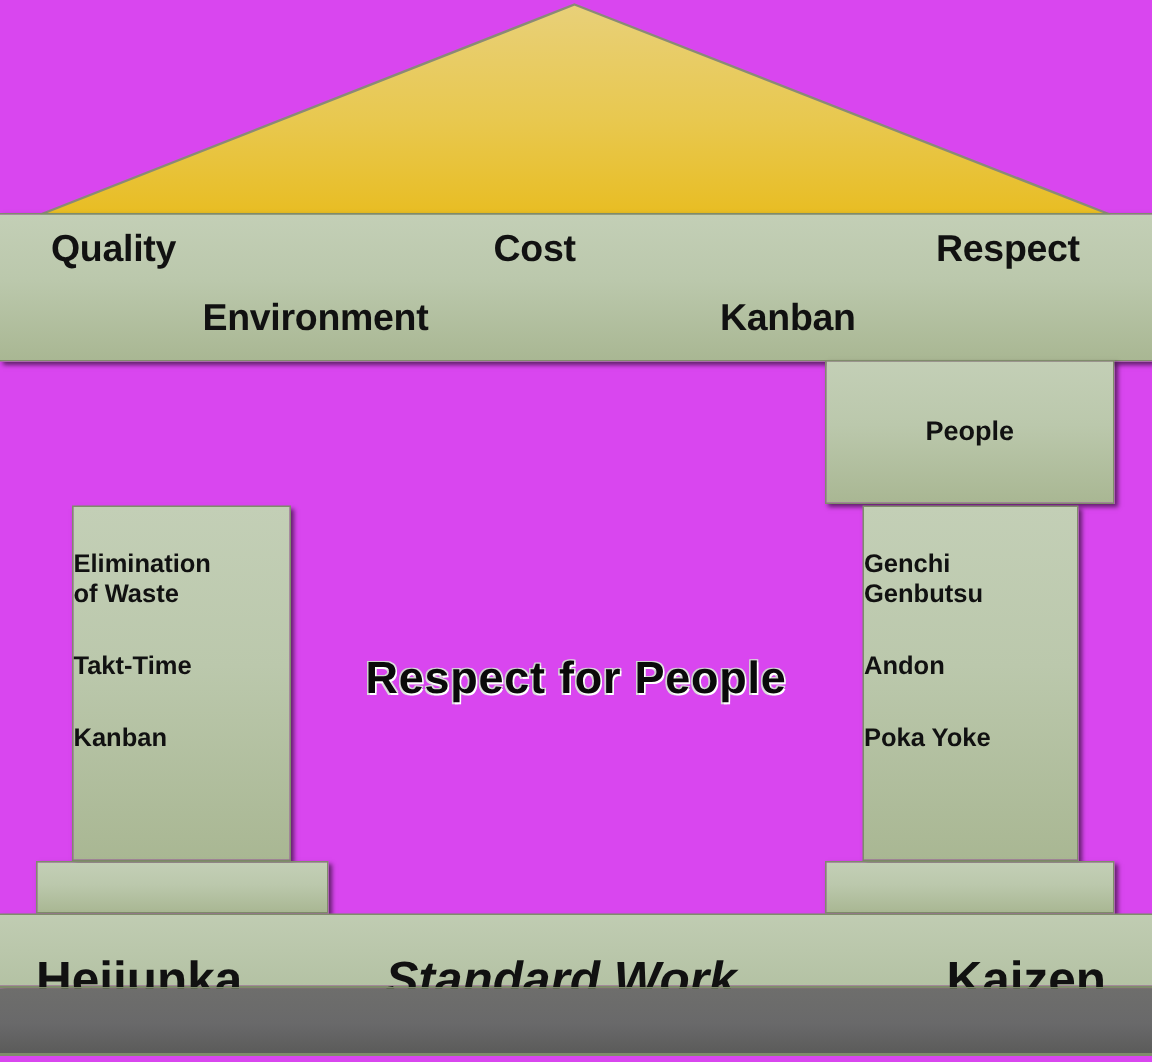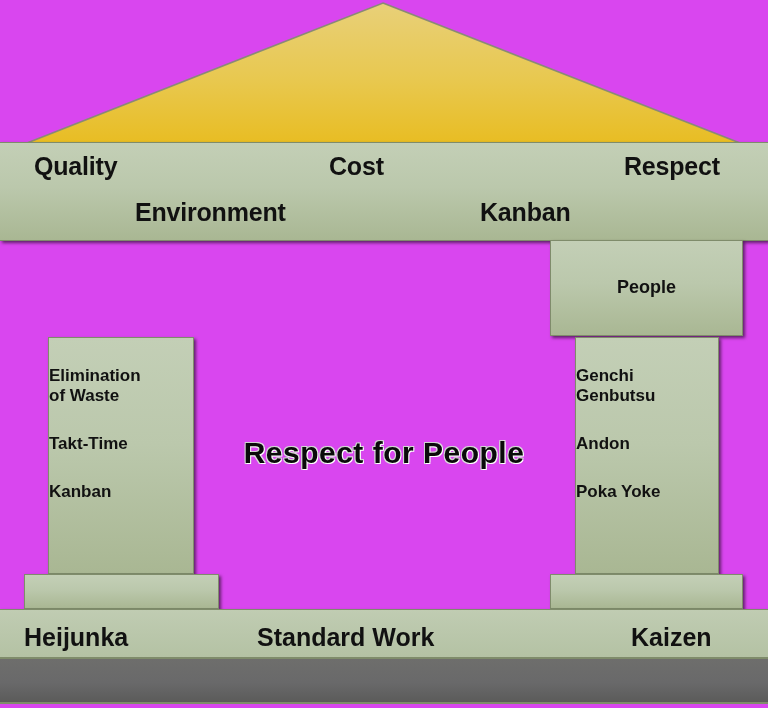--- a/index.html
+++ b/index.html
@@ -145,28 +145,28 @@
   #foundation-band {
     left: 0;
     top: 609px;
     width: 768px;
     height: 49px;
     border-left: none;
     border-right: none;
   }
   .fnd-text {
     position: absolute;
-    top: 13px;
-    font-size: 25px;
+    top: 24px;
+    font-size: 33px;
     font-weight: bold;
     color: #111111;
     white-space: nowrap;
   }
   #txt-heijunka      { left: 24px; }
-  #txt-standard-work { left: 257px; }
+  #txt-standard-work { left: 257px; font-style: italic; }
   #txt-kaizen        { left: 631px; }
 
   
   #gray-footing {
     position: absolute;
     left: 0;
     top: 658px;
     width: 768px;
     height: 46px;
     background: linear-gradient(to bottom, #6e6e6c 0%, #69696a 55%, #5b5b5a 100%);

